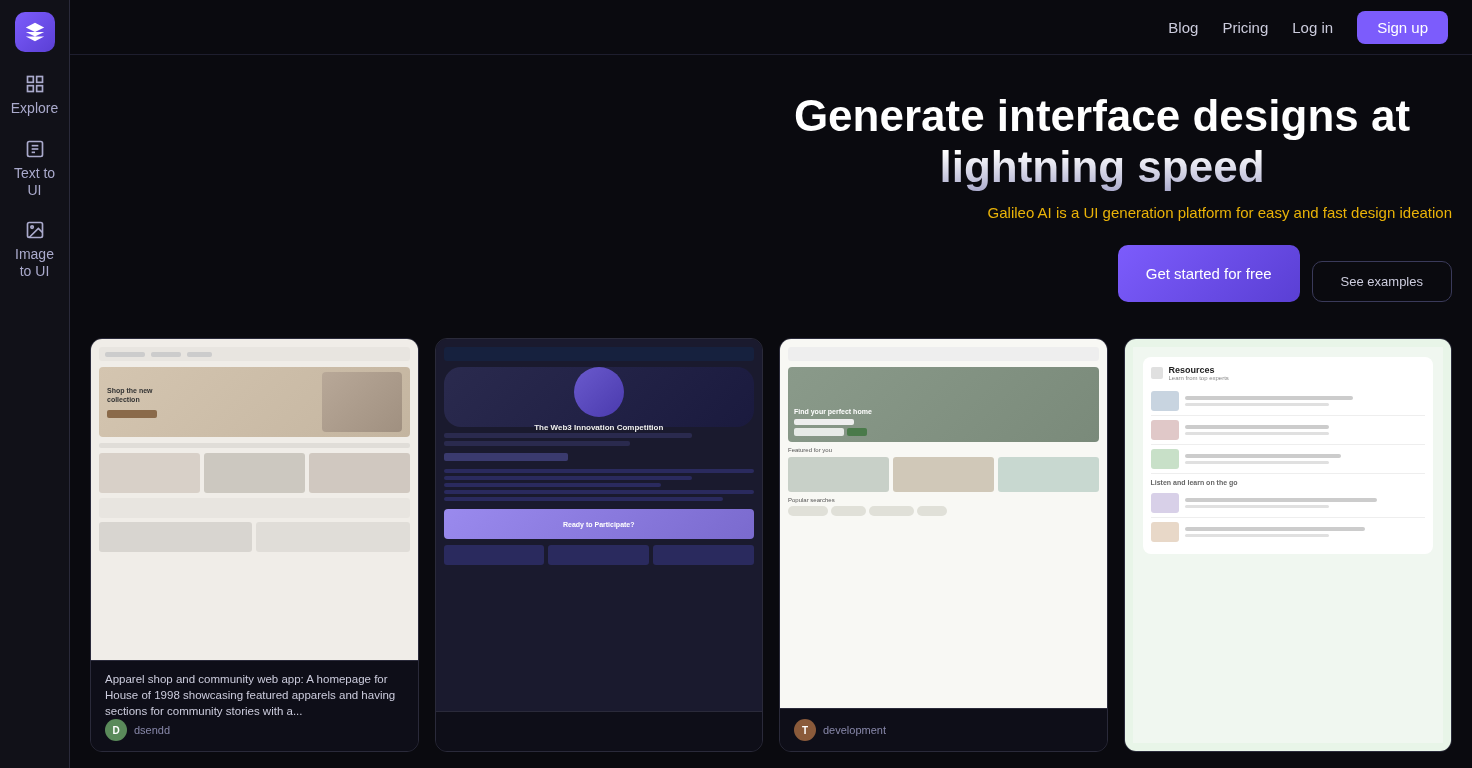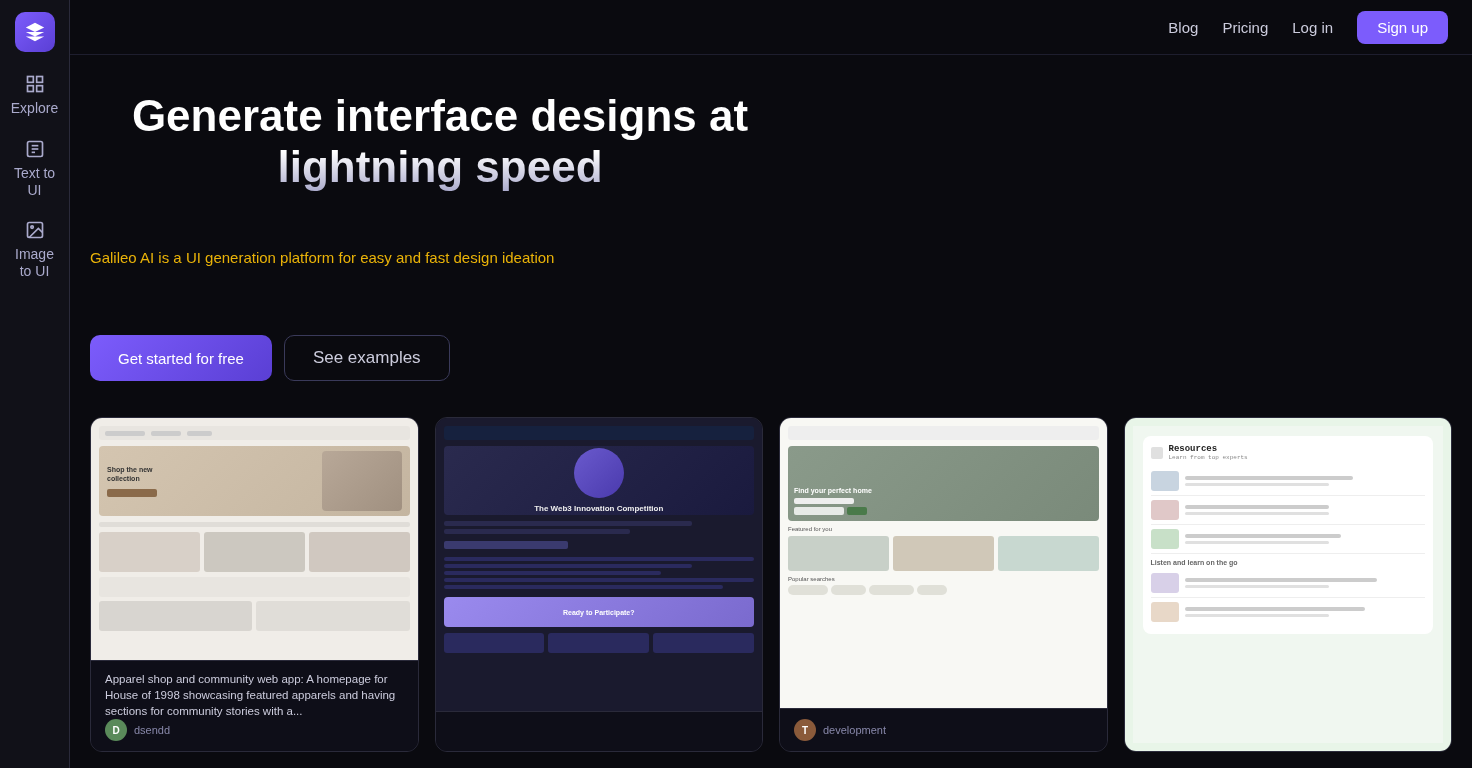--- a/index.html
+++ b/index.html
@@ -110,25 +110,24 @@
       border-radius: 8px;
       font-size: 15px;
       cursor: pointer;
       border: none;
     }
 
     
     .hero {
       display: flex;
       flex-direction: column;
-      align-items: flex-start;
+      align-items: flex-end;
       padding: 36px 20px 20px;
       text-align: center;
       flex-shrink: 0;
-      gap: 45px;
     }
 
     .hero-title {
       font-size: 44px;
       font-weight: 700;
       line-height: 1.15;
       max-width: 700px;
       background: linear-gradient(180deg, #ffffff 60%, #aaaacc 100%);
       -webkit-background-clip: text;
       -webkit-text-fill-color: transparent;
@@ -155,23 +154,24 @@
       font-size: 15px;
       cursor: pointer;
       border: none;
     }
 
     .btn-secondary {
       background: transparent;
       color: #ccccdd;
       padding: 12px 28px;
       border-radius: 10px;
-      font-size: 17px;
+      font-size: 13px;
       cursor: pointer;
       border: 1px solid #3a3a5a;
+      margin-top: 16px;
     }
 
     
     .tabs-section {
       display: flex;
       align-items: center;
       padding: 12px 20px 0;
       gap: 4px;
       flex-shrink: 0;
     }
@@ -321,26 +321,25 @@
     }
 
     .preview-2-header {
       height: 14px;
       background: #16213e;
       border-radius: 3px;
       margin-bottom: 6px;
     }
 
     .preview-2-hero {
-      height: 69px;
+      height: 60px;
       background: linear-gradient(135deg, #2a2a4e, #1a1a3e);
-      border-radius: 4px;
+      border-radius: 17px;
       margin-bottom: 6px;
       display: flex;
-      align-items: center;
       justify-content: center;
     }
 
     .preview-2-hero-text {
       font-size: 8px;
       color: #eee;
       font-weight: 700;
       text-align: center;
     }
 
@@ -615,21 +614,21 @@
           <span class="author-name">development</span>
         </div>
       </div>
     </div>
 
     <div class="card">
       <div class="card-preview preview-4">
 
         <div style="background:#f0f7f0; padding:10px; flex:1;">
           <div class="preview-4-phone">
-            <div style="display:flex; align-items:center; gap:6px; margin-bottom:6px;font-family:Liberation Mono, monospace;">
+            <div style="display:flex; align-items:center; gap:6px; margin-bottom:6px;">
               <div style="width:12px; height:12px; background:#e0e0e0; border-radius:2px;"></div>
               <div>
                 <div style="font-size:9px; font-weight:700; color:#222;">Resources</div>
                 <div style="font-size:6px; color:#888;">Learn from top experts</div>
               </div>
             </div>
 
             <div class="preview-4-item">
               <div class="preview-4-thumb" style="background:#c8d4e0;"></div>
               <div class="preview-4-item-text">

